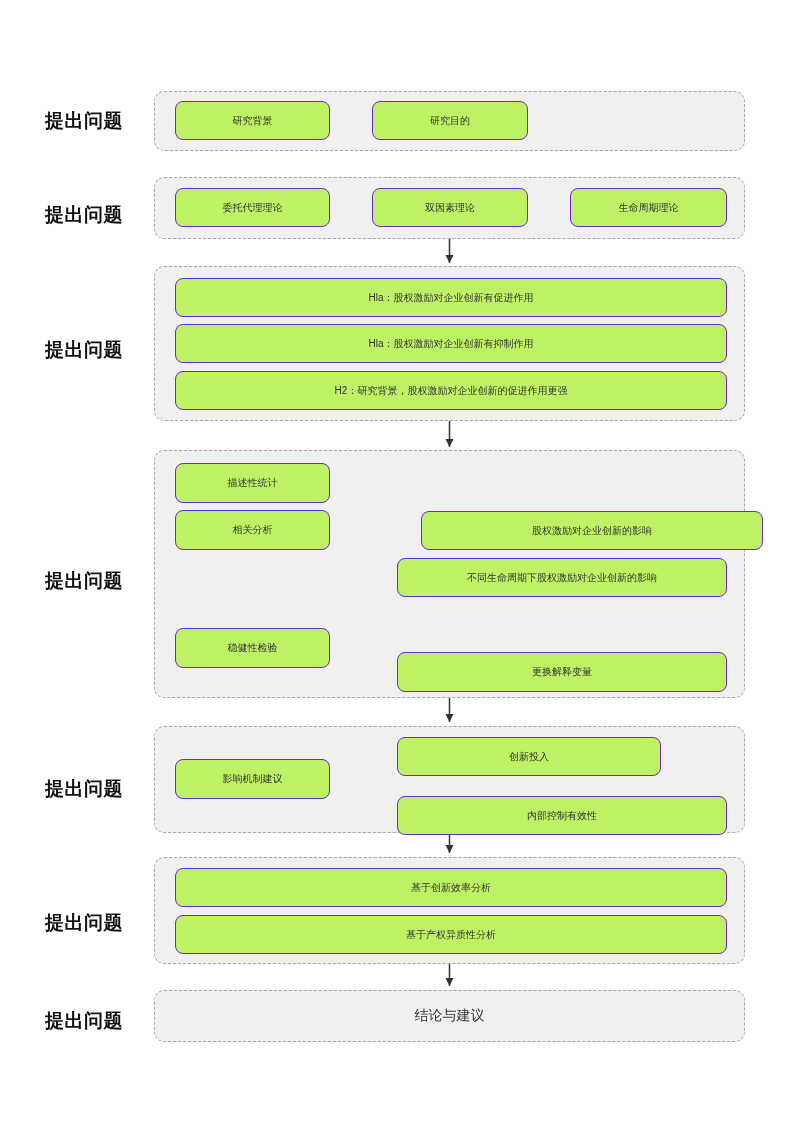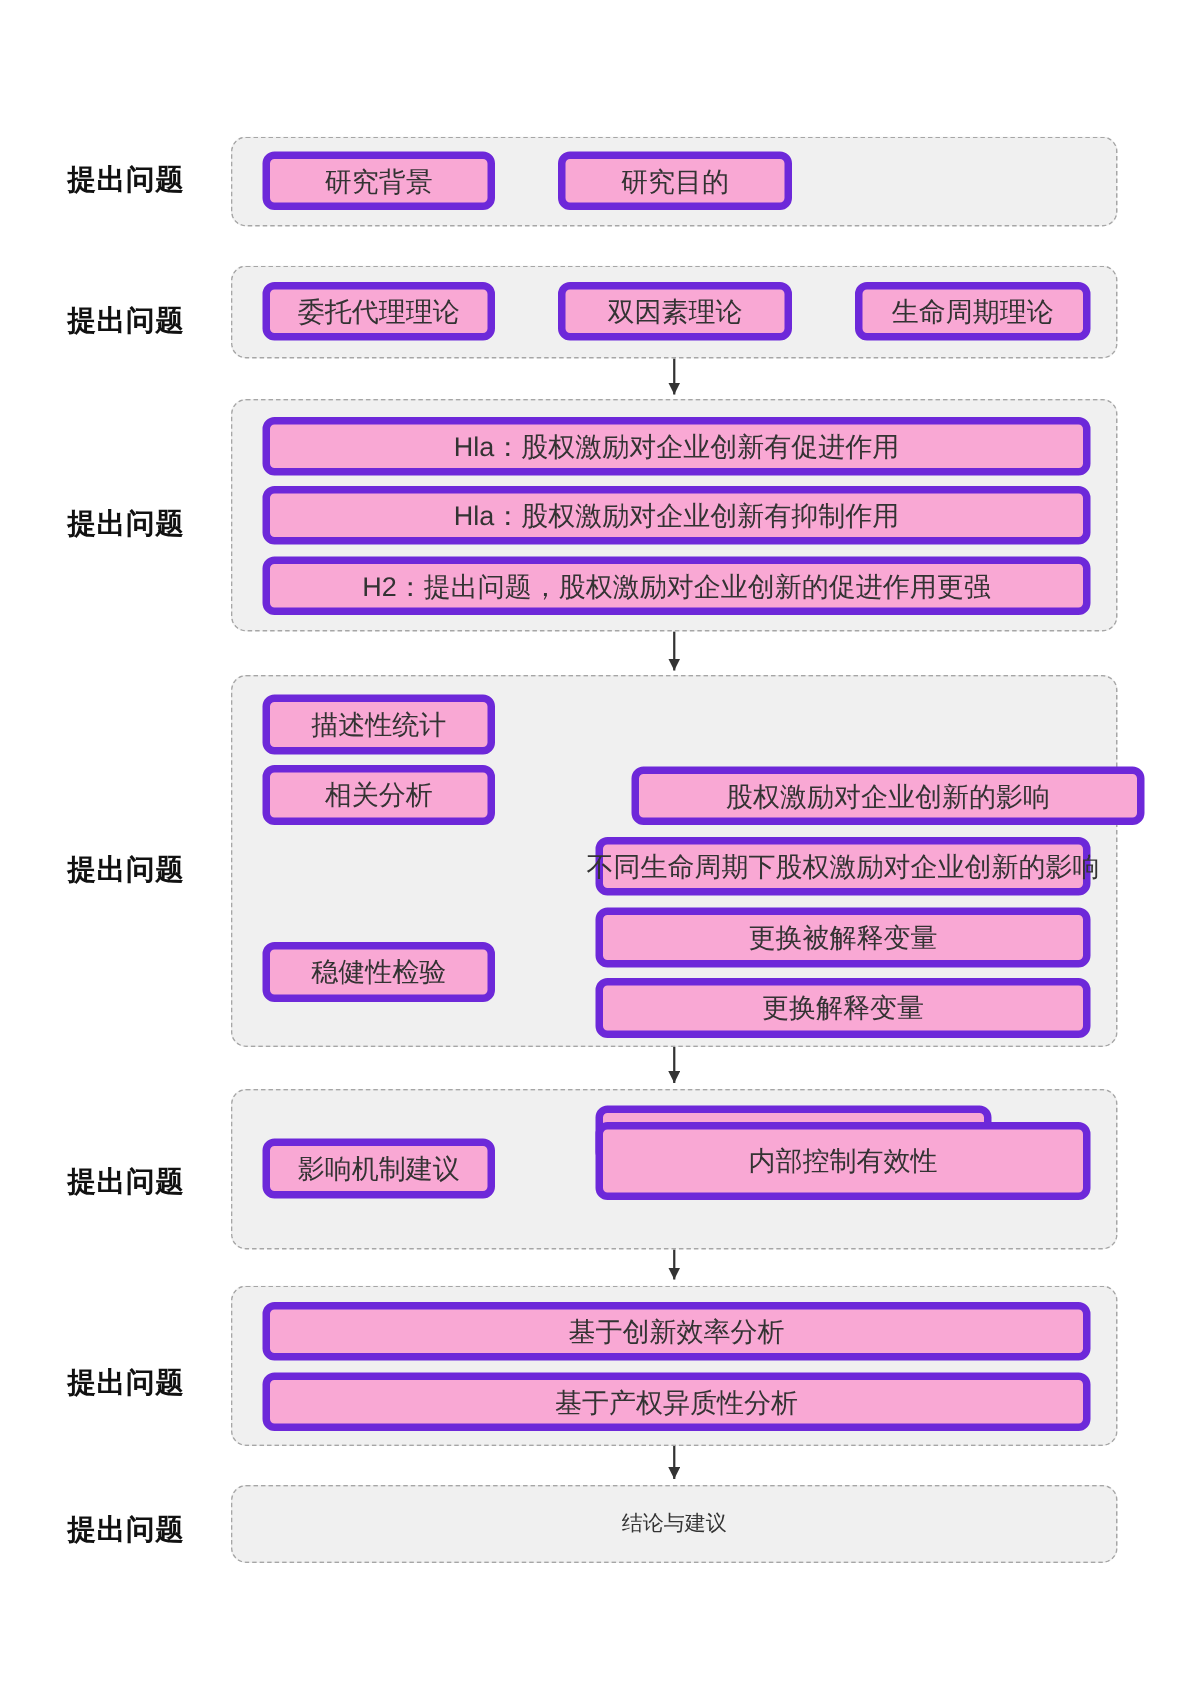--- a/index.html
+++ b/index.html
@@ -28,27 +28,27 @@
     width: 591px;
     box-sizing: border-box;
     background: #f0f0f0;
     border: 1.5px dashed #a6a6a6;
     border-radius: 10px;
   }
 
   .box {
     position: absolute;
     box-sizing: border-box;
-    background: #f9a8d4;
-    border: 5px solid #6d28d9;
+    background: #bef264;
+    border: 1px solid #6d28d9;
     border-radius: 8px;
     display: flex;
     align-items: center;
     justify-content: center;
-    font-size: 18px;
+    font-size: 10px;
     color: #333333;
     text-align: center;
     white-space: nowrap;
   }
 
   .plain-text {
     position: absolute;
     display: flex;
     align-items: center;
     justify-content: center;
@@ -103,37 +103,36 @@
   <div class="stage-label" style="top:203px">提出问题</div>
   <div class="section" style="top:177px;height:62px"></div>
   <div class="box" style="left:175px;top:188px;width:155px;height:39px">委托代理理论</div>
   <div class="box" style="left:372px;top:188px;width:156px;height:39px">双因素理论</div>
   <div class="box" style="left:570px;top:188px;width:157px;height:39px">生命周期理论</div>
 
   <div class="stage-label" style="top:338px">提出问题</div>
   <div class="section" style="top:266px;height:155px"></div>
   <div class="box" style="left:175px;top:278px;width:552px;height:39px">Hla：股权激励对企业创新有促进作用</div>
   <div class="box" style="left:175px;top:324px;width:552px;height:39px">Hla：股权激励对企业创新有抑制作用</div>
-  <div class="box" style="left:175px;top:371px;width:552px;height:39px">H2：提出问题，股权激励对企业创新的促进作用更强</div>
+  <div class="box" style="left:175px;top:371px;width:552px;height:39px">H2：研究背景，股权激励对企业创新的促进作用更强</div>
 
   <div class="stage-label" style="top:569px">提出问题</div>
   <div class="section" style="top:450px;height:248px"></div>
   <div class="box" style="left:175px;top:463px;width:155px;height:40px">描述性统计</div>
   <div class="box" style="left:175px;top:510px;width:155px;height:40px">相关分析</div>
   <div class="box" style="left:175px;top:628px;width:155px;height:40px">稳健性检验</div>
   <div class="box" style="left:421px;top:511px;width:342px;height:39px">股权激励对企业创新的影响</div>
   <div class="box" style="left:397px;top:558px;width:330px;height:39px">不同生命周期下股权激励对企业创新的影响</div>
-  <div class="box" style="left:397px;top:605px;width:330px;height:40px">更换被解释变量</div>
   <div class="box" style="left:397px;top:652px;width:330px;height:40px">更换解释变量</div>
 
   <div class="stage-label" style="top:777px">提出问题</div>
   <div class="section" style="top:726px;height:107px"></div>
   <div class="box" style="left:175px;top:759px;width:155px;height:40px">影响机制建议</div>
   <div class="box" style="left:397px;top:737px;width:264px;height:39px">创新投入</div>
-  <div class="box" style="left:397px;top:748px;width:330px;height:52px">内部控制有效性</div>
+  <div class="box" style="left:397px;top:796px;width:330px;height:39px">内部控制有效性</div>
 
   <div class="stage-label" style="top:911px">提出问题</div>
   <div class="section" style="top:857px;height:107px"></div>
   <div class="box" style="left:175px;top:868px;width:552px;height:39px">基于创新效率分析</div>
   <div class="box" style="left:175px;top:915px;width:552px;height:39px">基于产权异质性分析</div>
 
   <div class="stage-label" style="top:1009px">提出问题</div>
   <div class="section" style="top:990px;height:52px"></div>
   <div class="plain-text" style="left:154px;top:990px;width:591px;height:52px">结论与建议</div>
 

